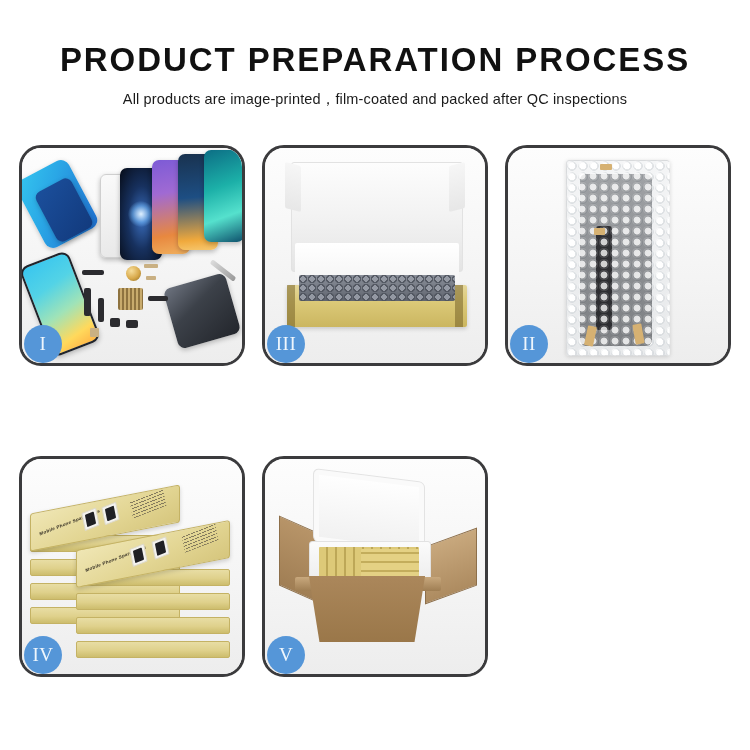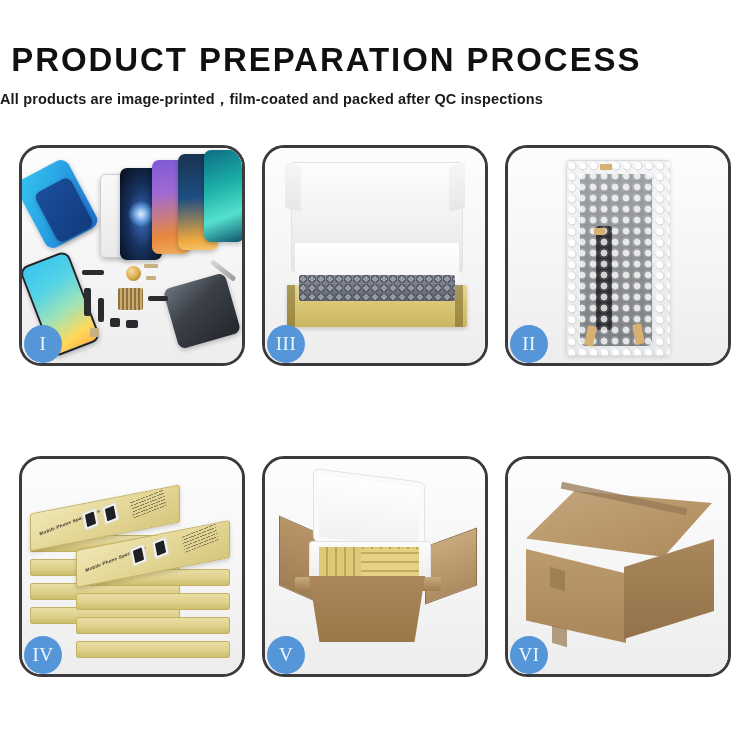--- a/index.html
+++ b/index.html
@@ -13,37 +13,37 @@
   }
 
   .page {
     position: relative;
     width: 750px;
     height: 750px;
     background: #ffffff;
   }
 
   
-  .header { position: absolute; top: 0; left: 0; width: 750px; text-align: left; }
+  .header { position: absolute; top: 0; left: 0; width: 750px; text-align: center; }
 
   .title {
     margin-top: 42px;
     font-size: 34px;
     font-weight: bold;
     letter-spacing: 2.0px;
     color: #111111;
     line-height: 1.05;
     font-family: "Liberation Sans", sans-serif;
     transform: scaleX(0.97);
   }
 
   .subtitle {
     margin-top: 12px;
     font-size: 14.5px;
-    font-weight: bold;
+    font-weight: normal;
     color: #1a1a1a;
     letter-spacing: 0.15px;
     font-family: "Liberation Sans", sans-serif;
   }
 
   
   .grid {
     position: absolute;
     top: 145px;
     left: 19px;
@@ -505,26 +505,15 @@
         <div class="foam-lid"></div>
         <div class="foam-body"></div>
         <div class="ybars"></div>
         <div class="ybars2"></div>
         <div class="rim"></div>
         <div class="front"></div>
       </div>
       <div class="badge">V</div>
     </div>
 
-    <div class="panel p6">
-      <div class="stage">
-        <div class="top"></div>
-        <div class="left"></div>
-        <div class="right"></div>
-        <div class="seam"></div>
-        <div class="tape1"></div>
-        <div class="tape2"></div>
-      </div>
-      <div class="badge">VI</div>
-    </div>
 
   </div>
 </div>
 
 </body></html>

